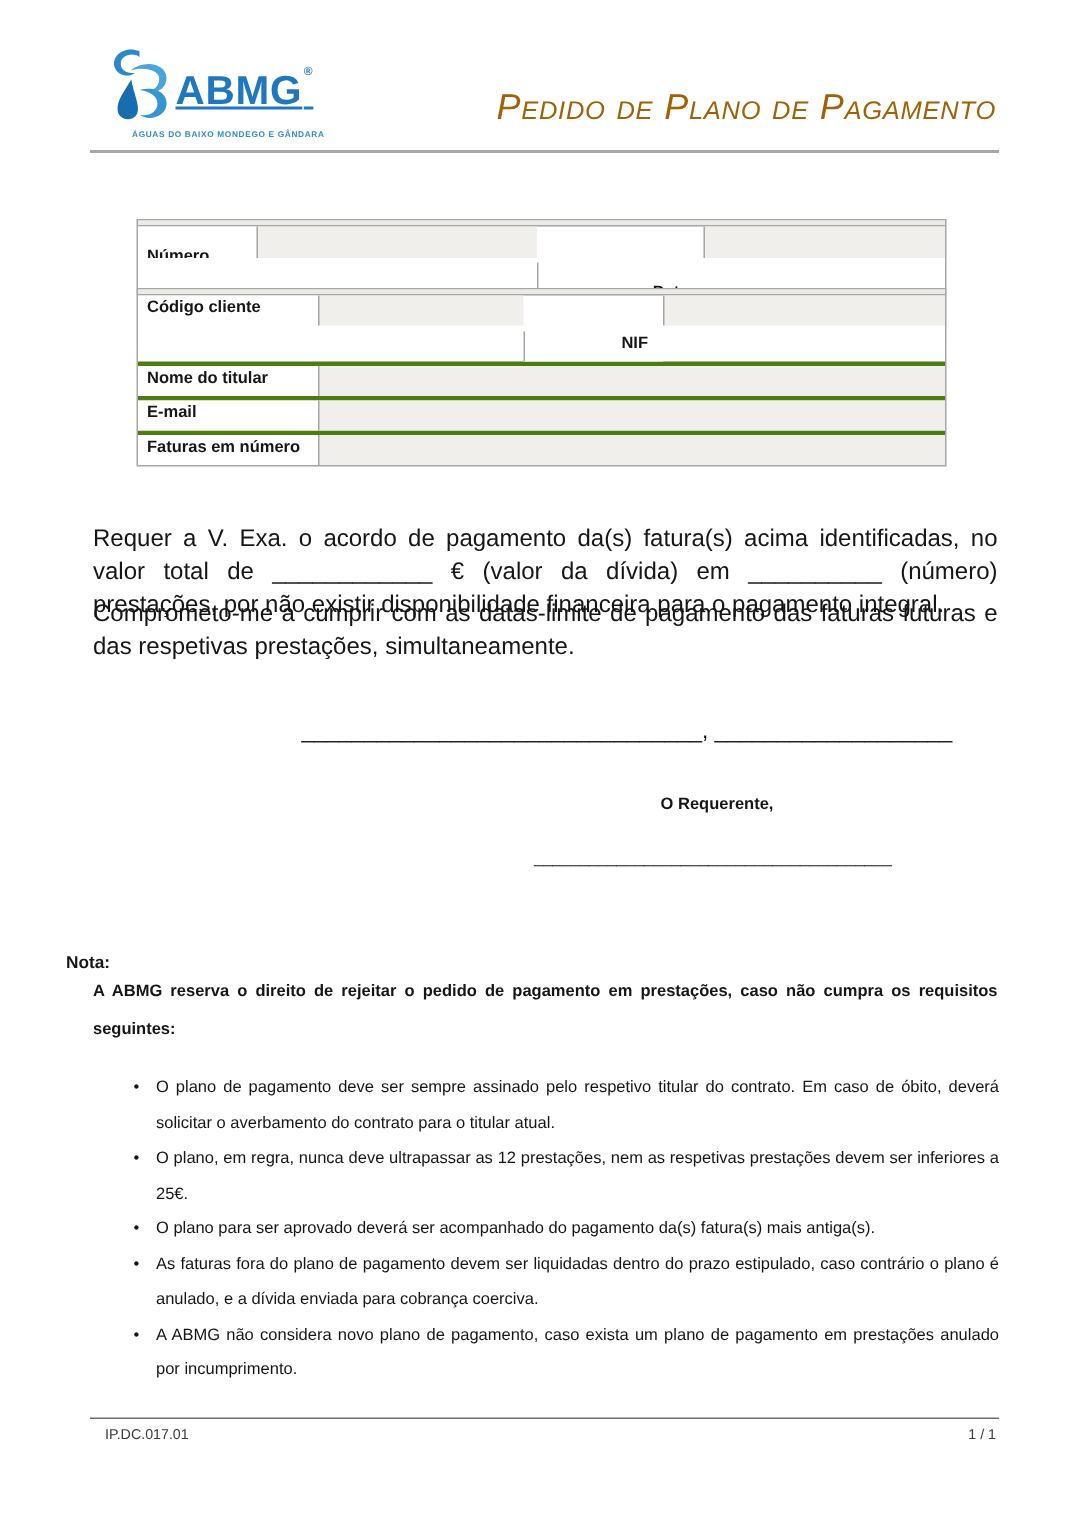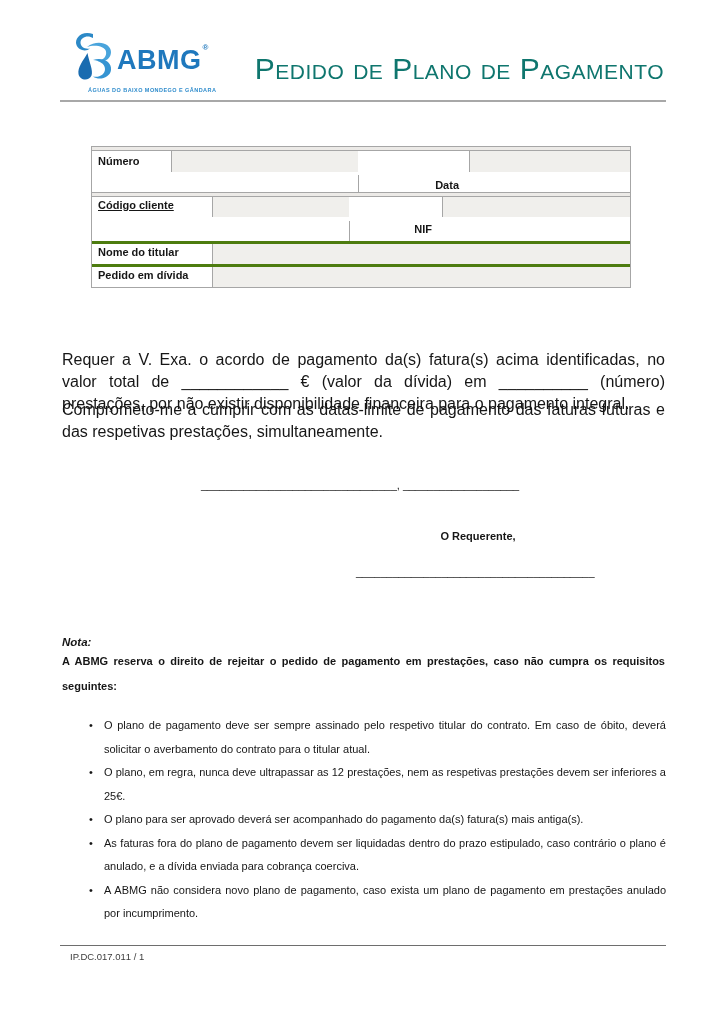--- a/index.html
+++ b/index.html
@@ -5,60 +5,60 @@
   * { margin:0; padding:0; box-sizing:border-box; }
   body { background:#ffffff; font-family:"Liberation Sans", sans-serif; }
   .page { position:relative; width:724px; height:1024px; background:#ffffff; color:#161616; overflow:hidden; margin:0 auto; }
 
   
   .header { position:absolute; left:60px; top:0; width:606px; height:102px; border-bottom:2px solid #a8a8a8; }
   .logo { position:absolute; left:12px; top:30px; }
   .logo-row { display:flex; align-items:flex-start; }
   .logo svg { display:block; }
   .logo-txt { margin-left:1px; margin-top:17px; }
-  .wordmark { font-size:27px; font-weight:bold; color:#1f78bd; letter-spacing:.5px; line-height:1; }
+  .wordmark { font-size:27px; font-weight:bold; color:#1f78bd; letter-spacing:.5px; line-height:1;text-decoration:underline; }
   .reg { font-size:8px; vertical-align:top; position:relative; top:-3px; left:1px; color:#1f78bd; font-weight:bold; }
   .tagline { font-size:5.5px; font-weight:bold; color:#2f8ccc; letter-spacing:.45px; white-space:nowrap; margin:3px 0 0 16px; }
-  .doc-title { font-size:30px; font-weight:400; font-variant:small-caps; letter-spacing:.5px; color:#0f766e; position:absolute; right:2px; bottom:14px; white-space:nowrap; }
+  .doc-title { font-size:24px; font-weight:400; font-variant:small-caps; letter-spacing:.5px; color:#a16207; position:absolute; right:2px; bottom:14px; white-space:nowrap;font-style:italic; }
 
   
   .tbl { position:absolute; left:91px; width:540px; border:1px solid #a6a6a6; background:#fff; }
   .tbl-request { top:146px; }
   .tbl-client  { top:192px; }
   .strip { height:4px; background:#eceae7; border-bottom:1px solid #a6a6a6; }
   .trow { display:flex; border-top:3px solid #4d7c0f; }
   .strip + .trow { border-top:none; }
   .tc { padding:2px 6px 0 6px; font-size:11px; height:20px; overflow:hidden; }
-  .tbl-request .tc { height:21px; padding-top:4px; }
+  .tbl-request .tc { height:21px; padding-top:14px; }
   .tc + .tc { border-left:1px solid #a6a6a6; }
   .lbl { font-weight:bold; background:#fff; }
   .lbl.right { text-align:right; padding-right:10px;margin-top:24px; }
   .fill { background:#f0efec; }
   .c-num  { width:79px; }  .c-numv { width:187px; } .c-data { width:111px; } .c-datav { flex:1; }
-  .c-cod  { width:120px;text-decoration:underline; } .c-codv { width:137px; } .c-nif  { width:93px; } .c-nifv  { flex:1; }
+  .c-cod  { width:120px; } .c-codv { width:137px; } .c-nif  { width:93px; } .c-nifv  { flex:1; }
   .c-lab  { width:120px; } .c-val  { flex:1; }
 
   
   .text-block { position:absolute; left:62px; width:603px; font-size:16px; line-height:22px; text-align:justify; color:#161616; }
   .para1 { top:349px; }
   .para2 { top:399px; }
-  .place-date { position:absolute; left:201px; top:479px; font-size:11px; white-space:nowrap; color:#161616; }
+  .place-date { position:absolute; left:201px; top:479px; font-size:15px; white-space:nowrap; color:#161616; }
   .requester { position:absolute; left:377px; top:530px; width:202px; text-align:center; font-size:11px; font-weight:bold; }
   .sig-line { position:absolute; left:356px; top:566px; font-size:11px; white-space:nowrap; color:#161616; }
 
   
-  .nota { position:absolute; left:62px; top:636px; font-size:11.5px; font-weight:bold;font-style:italic; }
+  .nota { position:absolute; left:44px; top:636px; font-size:11.5px; font-weight:bold; }
   .intro { position:absolute; left:62px; top:649px; width:603px; font-size:11px; font-weight:bold; line-height:25px; text-align:justify; }
   .bullets { position:absolute; left:62px; top:714px; width:604px; list-style:none; }
   .bullets li { display:flex; font-size:11px; line-height:23.5px; }
   .bullets .marker { flex:0 0 15px; margin-left:27px; }
   .bullets .btxt { flex:1; text-align:justify; }
 
   
-  .pfooter { position:absolute; left:60px; top:945px; width:606px; border-top:1px solid #6e6e6e; display:flex; padding:5px 2px 0 10px; font-size:9.5px; color:#3c3c3c; }
+  .pfooter { position:absolute; left:60px; top:945px; width:606px; border-top:1px solid #6e6e6e; display:flex; justify-content:space-between; padding:5px 2px 0 10px; font-size:9.5px; color:#3c3c3c; }
 </style>
 </head>
 <body>
 
 <div class="page">
 
   <div class="header">
     <div class="logo">
       <div class="logo-row">
         <svg width="44" height="54" viewBox="0 0 44 54" aria-hidden="true">
@@ -92,21 +92,25 @@
       <div class="tc lbl c-cod">Código cliente</div>
       <div class="tc fill c-codv"></div>
       <div class="tc lbl right c-nif">NIF</div>
       <div class="tc fill c-nifv"></div>
     </div>
     <div class="trow">
       <div class="tc lbl c-lab">Nome do titular</div>
       <div class="tc fill c-val"></div>
     </div>
     <div class="trow">
-      <div class="tc lbl c-lab">Pedido em dívida</div>
+      <div class="tc lbl c-lab">E-mail</div>
+      <div class="tc fill c-val"></div>
+    </div>
+    <div class="trow">
+      <div class="tc lbl c-lab">Faturas em número</div>
       <div class="tc fill c-val"></div>
     </div>
   </div>
 
   <p class="text-block para1"><span>Requer a V. Exa. o acordo de pagamento da(s) fatura(s) acima identificadas, no valor total de </span><span>____________</span><span> € (valor da dívida) em </span><span>__________</span><span> (número) prestações, por não existir disponibilidade financeira para o pagamento integral.</span></p>
 
   <p class="text-block para2">Comprometo-me a cumprir com as datas-limite de pagamento das faturas futuras e das respetivas prestações, simultaneamente.</p>
 
   <div class="place-date">________________________________, ___________________</div>
   <div class="requester">O Requerente,</div>

